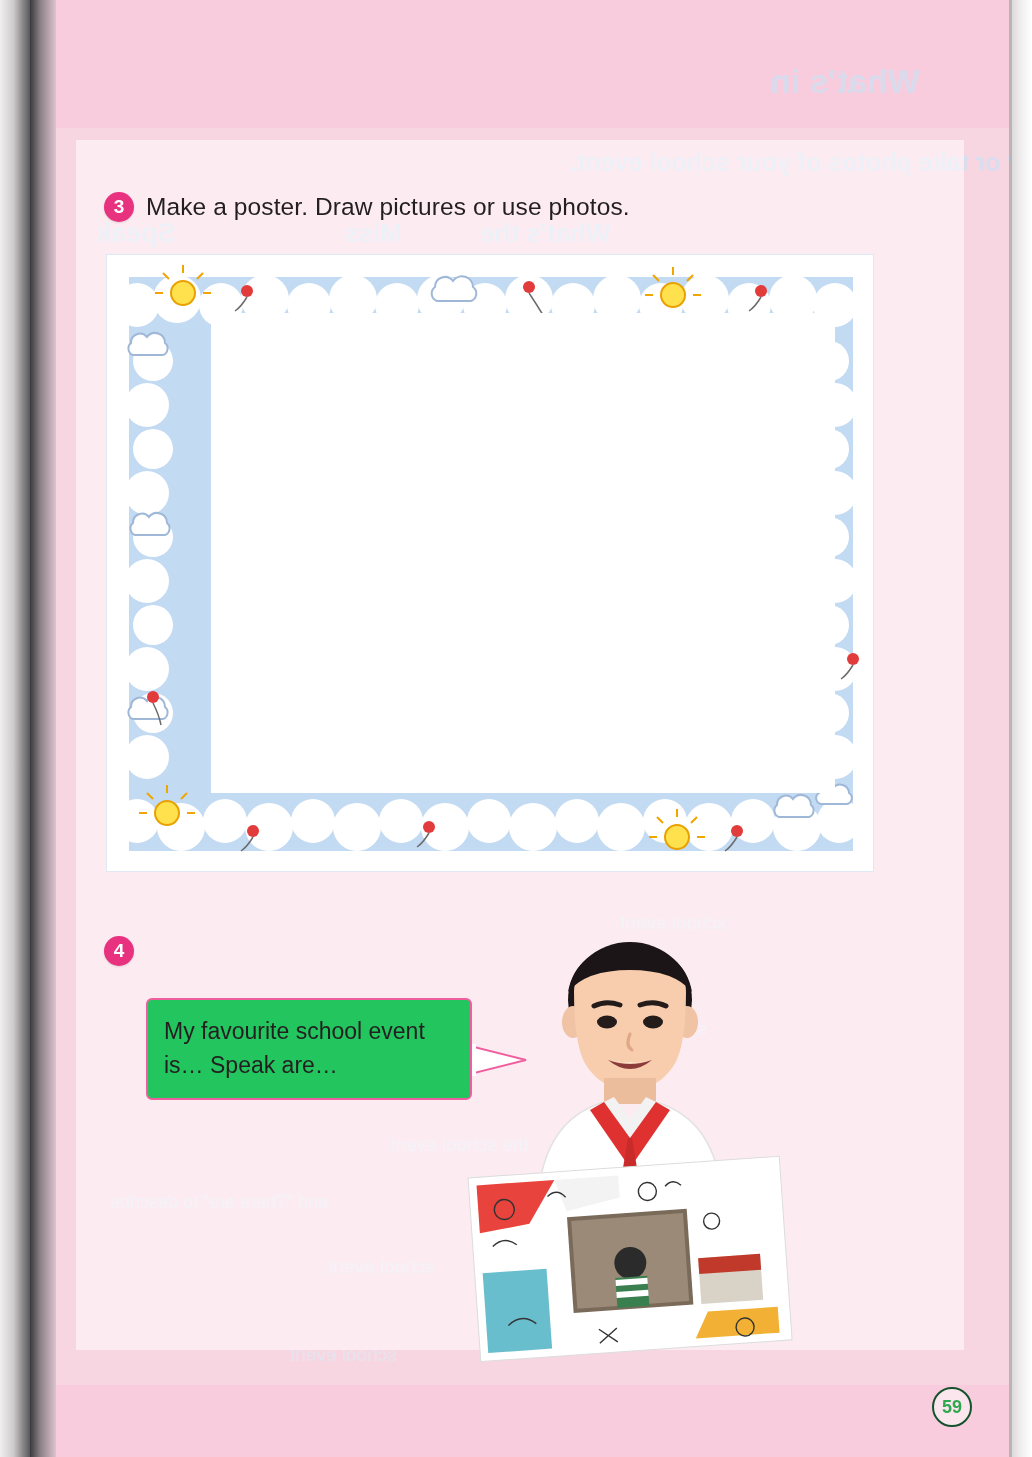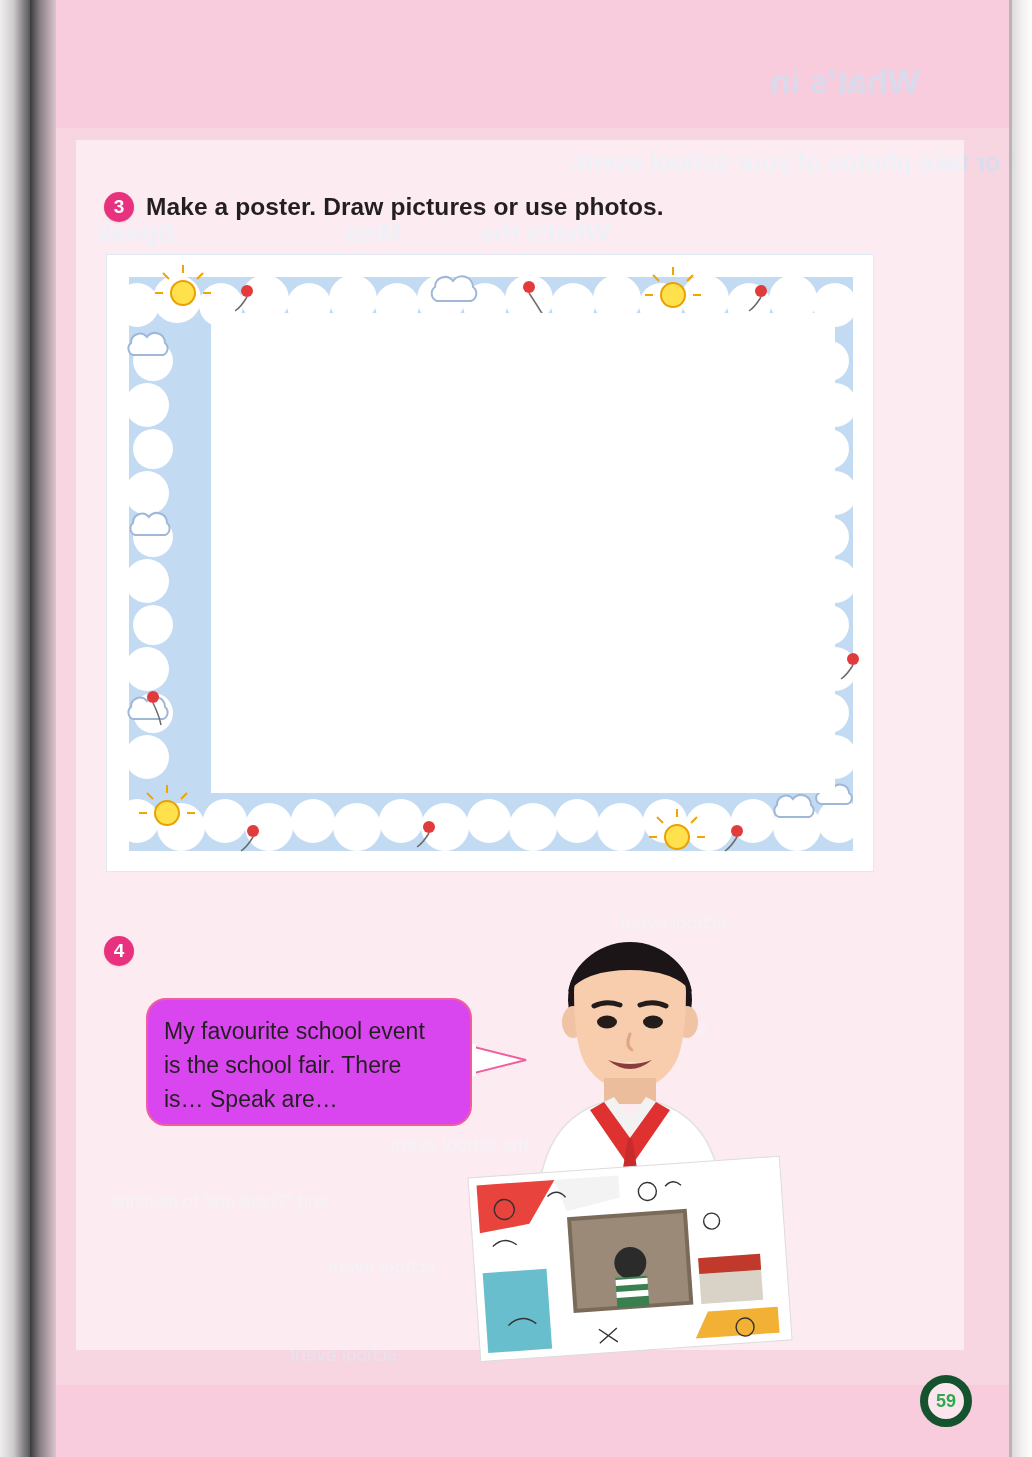--- a/index.html
+++ b/index.html
@@ -95,21 +95,21 @@
     font-size: 19px;
     font-weight: bold;
     display: flex;
     align-items: center;
     justify-content: center;
     flex: none;
     box-shadow: 0 1px 2px rgba(0,0,0,0.12);
   }
   .act-text {
     font-size: 24.5px;
-    font-weight: bold;
+    font-weight: normal;
     color: #231f20;
     letter-spacing: 0.1px;
   }
   
   .poster-wrap {
     position: absolute;
     left: 106px; top: 254px;
     width: 768px; height: 618px;
     background: #ffffff;
     border: 1px solid #dfe9f3;
@@ -131,24 +131,24 @@
   }
   .poster-writing-area {
     position: absolute;
     inset: 0;
   }
   
   .bubble {
     position: absolute;
     left: 146px; top: 998px;
     width: 326px;
-    padding: 14px 16px 8px 16px;
+    padding: 14px 16px 16px 16px;
     border: 2px solid #ef5fa0;
-    border-radius: 20px;
-    background: #d946ef;
+    border-radius: 6px;
+    background: #22c55e;
     box-sizing: border-box;
   }
   .bubble p {
     margin: 0;
     font-size: 23px;
     line-height: 34px;
     color: #231f20;
     font-family: "Liberation Sans", sans-serif;
   }
   .bubble-tail {
@@ -160,21 +160,21 @@
   .photo {
     position: absolute;
     left: 418px; top: 930px;
     width: 420px; height: 450px;
   }
   
   .page-num {
     position: absolute;
     right: 60px; bottom: 30px;
     width: 36px; height: 36px;
-    border: 8px solid #14532d;
+    border: 2px solid #14532d;
     border-radius: 50%;
     color: #2fa84f;
     font-size: 18px;
     font-weight: bold;
     display: flex;
     align-items: center;
     justify-content: center;
     background: rgba(255,255,255,0.5);
   }
 </style>
@@ -421,21 +421,20 @@
       </g>
     </g>
   </svg>
 
   <svg class="bubble-tail" viewBox="0 0 60 36">
     <path d="M0 4 L56 18 L0 32 Z" fill="#ffffff" stroke="#ef5fa0" stroke-width="2"></path>
     <rect x="-4" y="2" width="10" height="32" fill="#ffffff"></rect>
   </svg>
   <div class="bubble">
     <p>My favourite school event</p>
-    <p>is the school fair. There</p>
     <p>is… Speak are…</p>
   </div>
 
   <div class="page-num">59</div>
 
   <div class="right-edge-line"></div>
   <div class="right-edge"></div>
 </div>
 
 </body></html>

